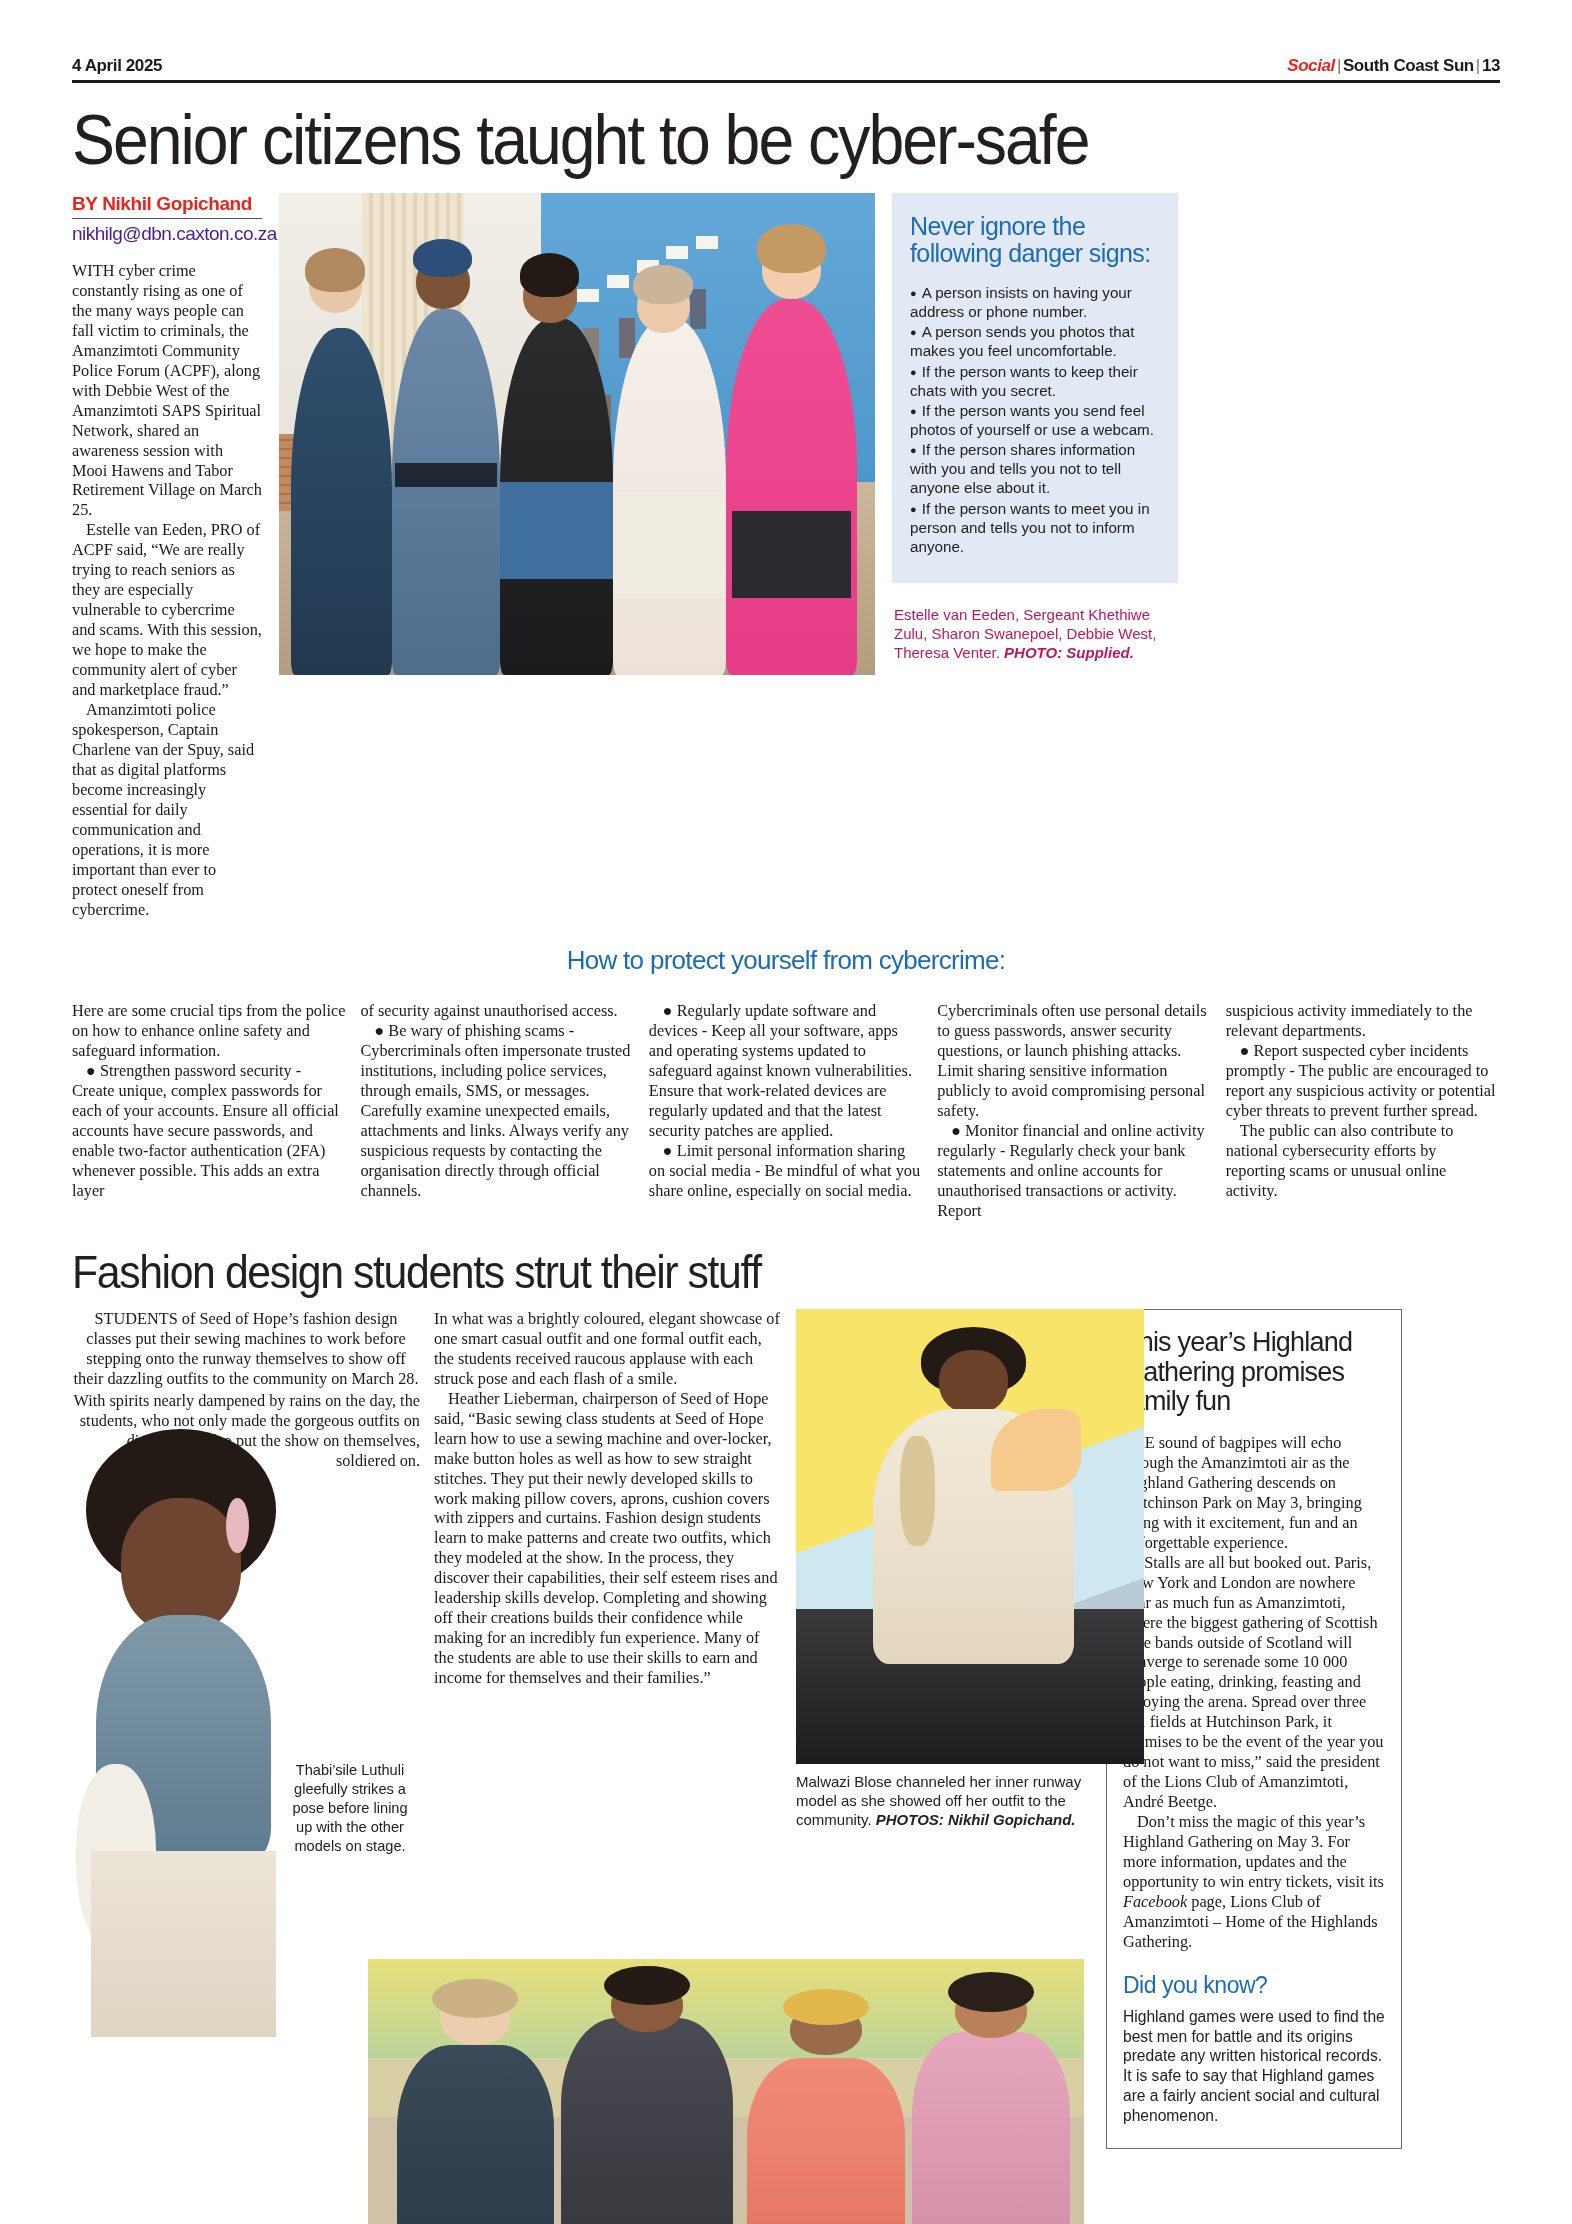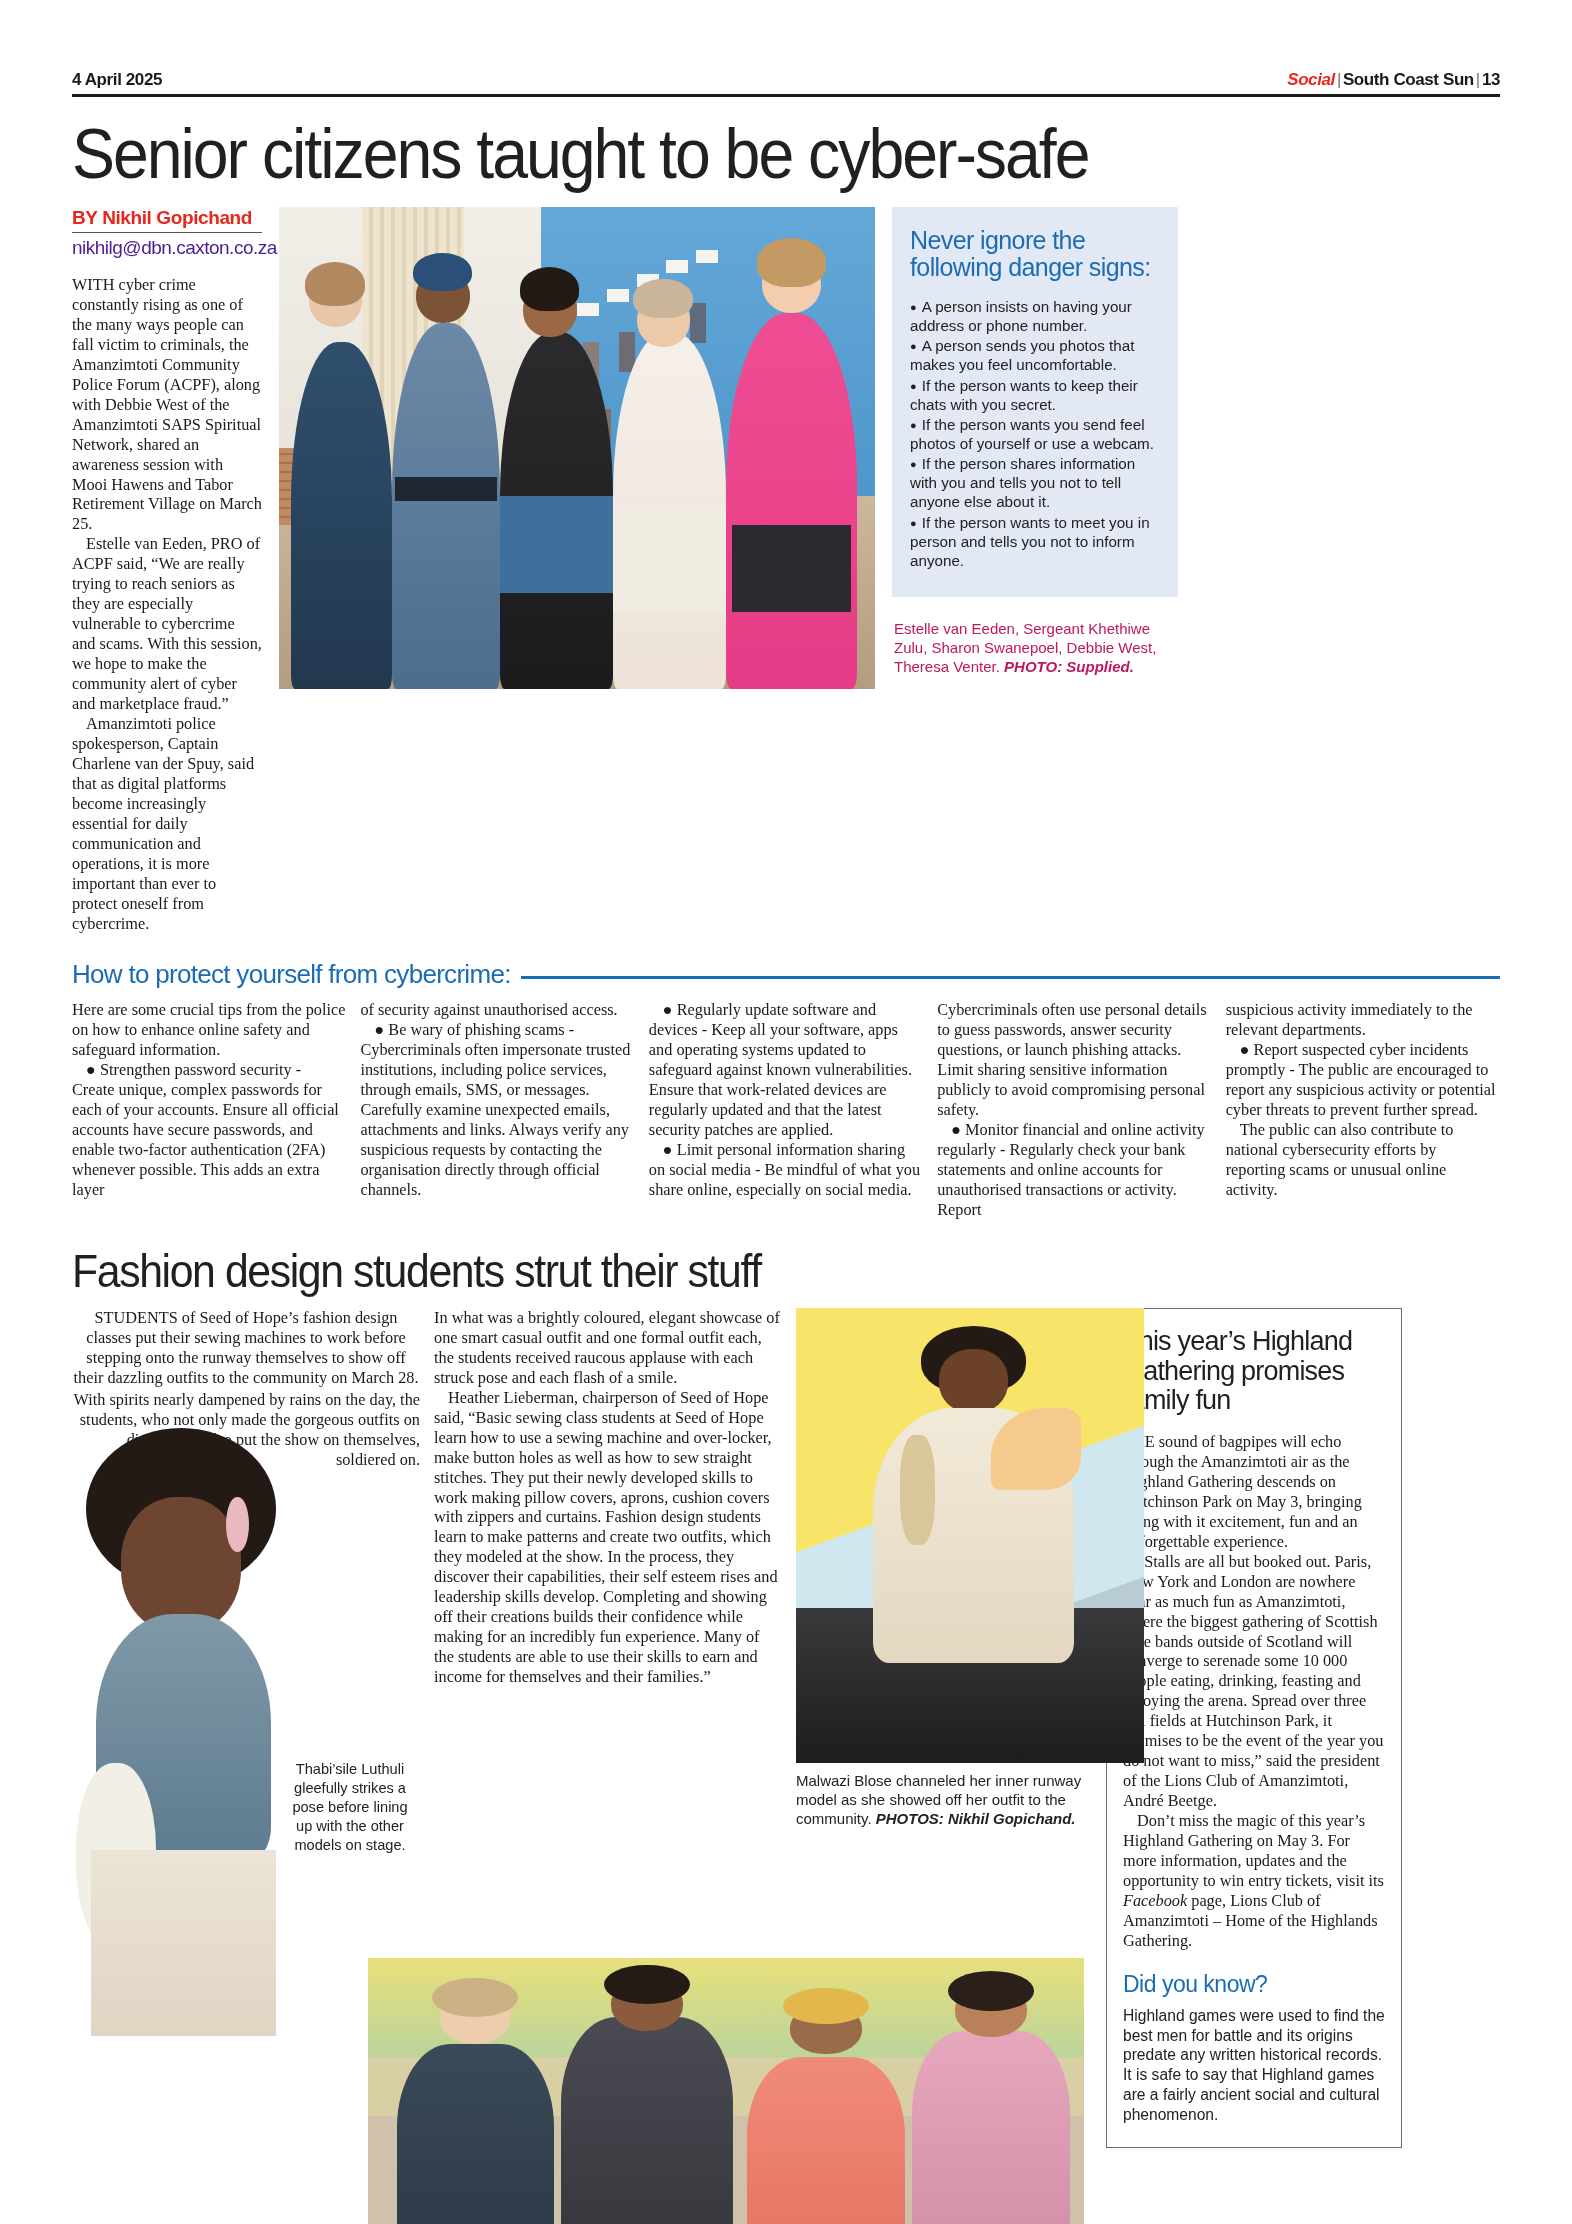--- a/index.html
+++ b/index.html
@@ -5,21 +5,21 @@
   * { box-sizing: border-box; }
   html, body { margin: 0; padding: 0; }
   body {
     width: 1572px; height: 2224px;
     background: #ffffff;
     font-family: "Liberation Serif", serif;
     color: #1a1a1a;
     position: relative;
     overflow: hidden;
   }
-  .page { position: relative; width: 1572px; height: 2088px; padding: 18px 72px; }
+  .page { position: relative; width: 1572px; height: 2088px; padding: 4px 72px; }
 
   
   .masthead {
     position: relative;
     display: flex; align-items: flex-end; justify-content: space-between;
     padding-top: 52px; padding-bottom: 4px;
     border-bottom: 3px solid #1a1a1a;
     font-family: "Liberation Sans", sans-serif;
     font-size: 17px; font-weight: 600;
     letter-spacing: -0.4px;
@@ -88,21 +88,21 @@
   .photo-caption {
     font-family: "Liberation Sans", sans-serif;
     font-size: 15px; line-height: 1.27; color: #be185d;
     padding: 22px 4px 0 2px;
   }
   .photo-credit { font-weight: 700; font-style: italic; }
 
   
   .tips-head {
     display: flex; align-items: center; gap: 10px;
-    margin-top: 26px; margin-bottom: 10px;
+    margin-top: 26px; margin-bottom: 10px; flex-direction: column;
   }
   .tips-head h3 {
     font-family: "Liberation Sans", sans-serif;
     font-weight: 400; font-size: 26px; color: #1b6cb5;
     margin: 0; letter-spacing: -0.7px; white-space: nowrap;
   }
   .tips-rule { flex: 1; height: 3px; background: #1b6cb5; margin-top: 5px; }
   .tips-cols {
     display: flex; gap: 14px;
     font-size: 16.3px; line-height: 1.225;

